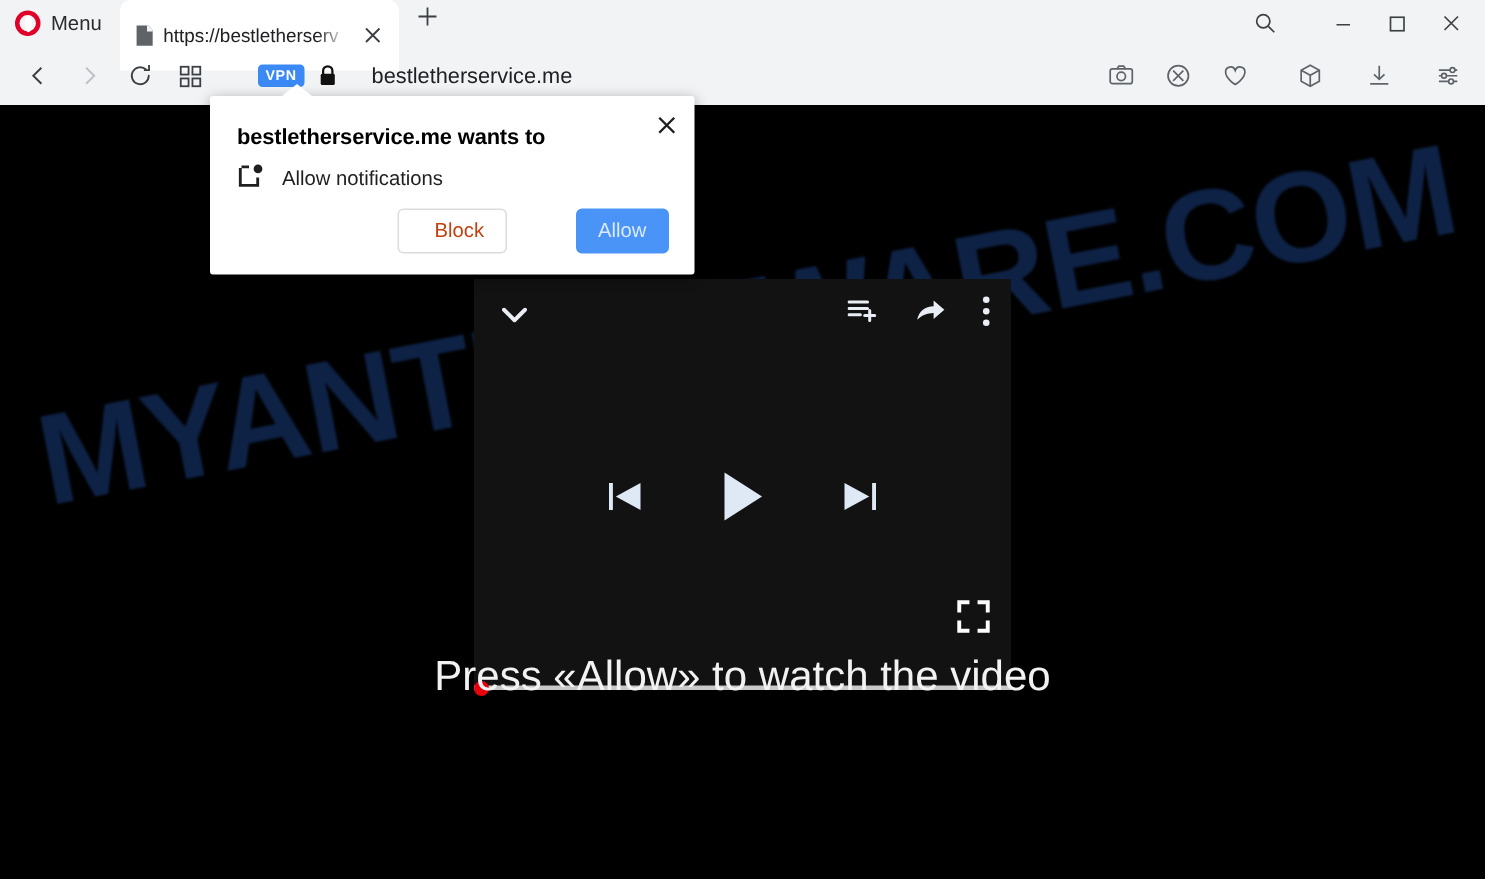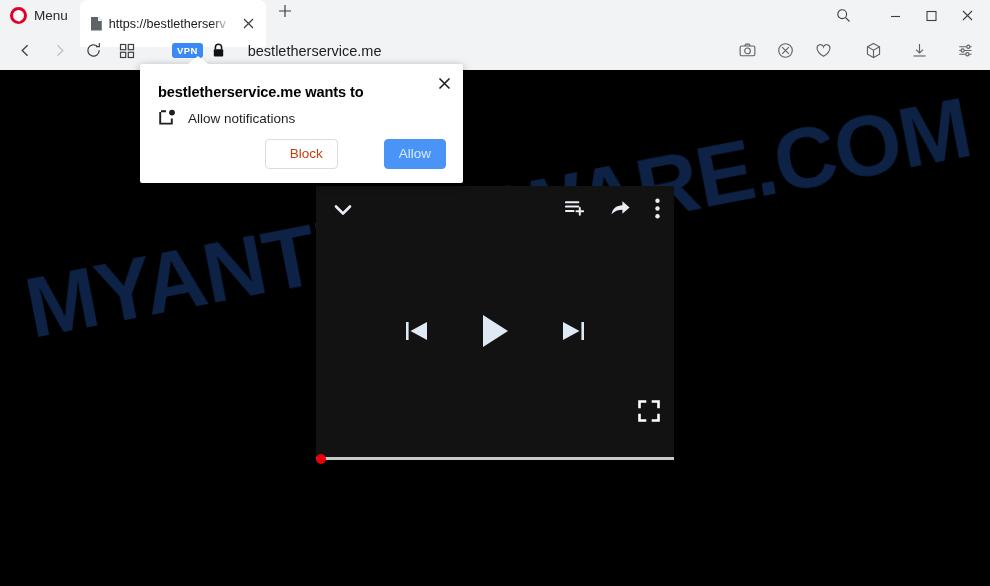--- a/index.html
+++ b/index.html
@@ -377,20 +377,21 @@
         <svg width="22" height="22" viewBox="0 0 22 22">
           <path d="M1.5 7V1.5H7M15 1.5h5.5V7M20.5 15v5.5H15M7 20.5H1.5V15" stroke="currentColor" stroke-width="2.6" fill="none" stroke-linecap="square"></path>
           </svg>
       </span>
 
       <div class="seek">
         <span class="seek-dot"></span>
       </div>
     </div>
 
+    <div class="headline">Press «Allow» to watch the video</div>
   </div>
 
   <div class="popup">
     <span class="popup-tail"></span>
 
     <span class="popup-close">
       <svg width="13" height="13" viewBox="0 0 13 13">
           <path d="M1.5 1.5l10 10M11.5 1.5l-10 10" stroke="currentColor" stroke-width="1.6"></path>
         </svg>
     </span>

